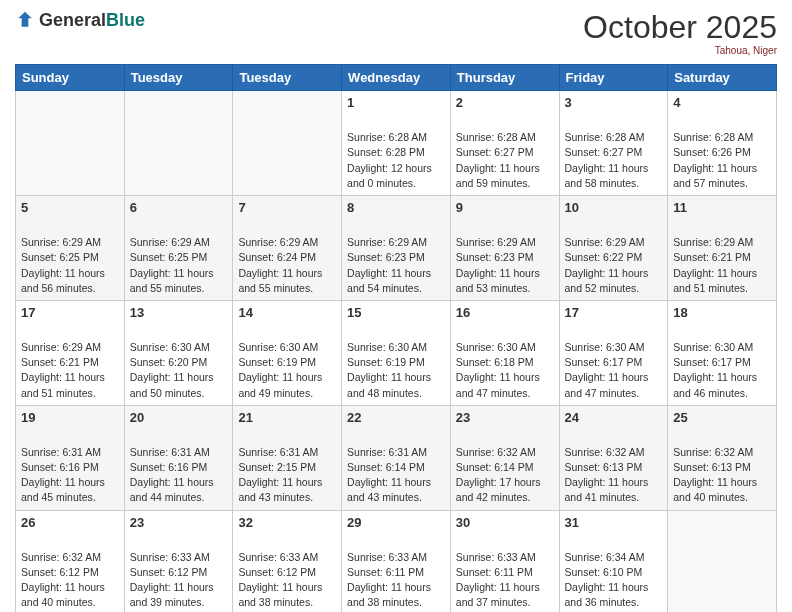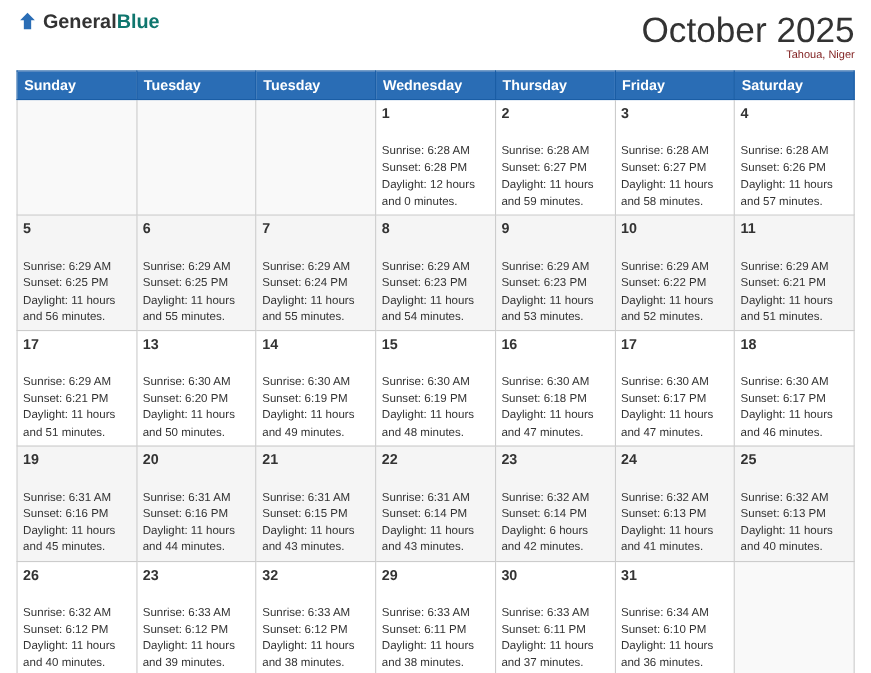--- a/index.html
+++ b/index.html
@@ -288,38 +288,38 @@
           <div class="day-info">
             <div>Sunrise: 6:31 AM</div>
             <div>Sunset: 6:16 PM</div>
             <div>Daylight: 11 hours and 44 minutes.</div>
           </div>
         </td>
         <td>
           <div class="day-number">21</div>
           <div class="day-info">
             <div>Sunrise: 6:31 AM</div>
-            <div>Sunset: 6:15 PM</div>
+            <div>Sunset: 2:15 PM</div>
             <div>Daylight: 11 hours and 43 minutes.</div>
           </div>
         </td>
         <td>
           <div class="day-number">22</div>
           <div class="day-info">
             <div>Sunrise: 6:31 AM</div>
             <div>Sunset: 6:14 PM</div>
             <div>Daylight: 11 hours and 43 minutes.</div>
           </div>
         </td>
         <td>
           <div class="day-number">23</div>
           <div class="day-info">
             <div>Sunrise: 6:32 AM</div>
             <div>Sunset: 6:14 PM</div>
-            <div>Daylight: 6 hours and 42 minutes.</div>
+            <div>Daylight: 17 hours and 42 minutes.</div>
           </div>
         </td>
         <td>
           <div class="day-number">24</div>
           <div class="day-info">
             <div>Sunrise: 6:32 AM</div>
             <div>Sunset: 6:13 PM</div>
             <div>Daylight: 11 hours and 41 minutes.</div>
           </div>
         </td>

